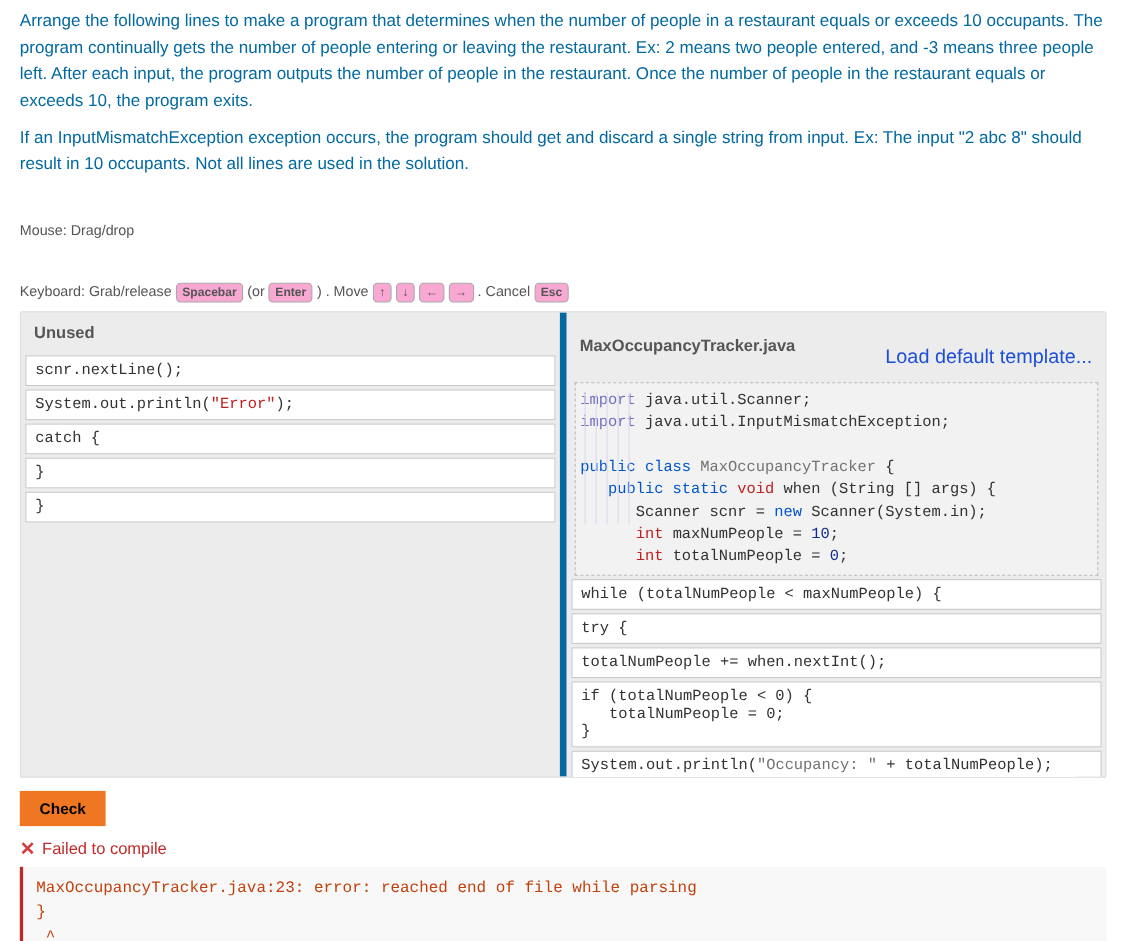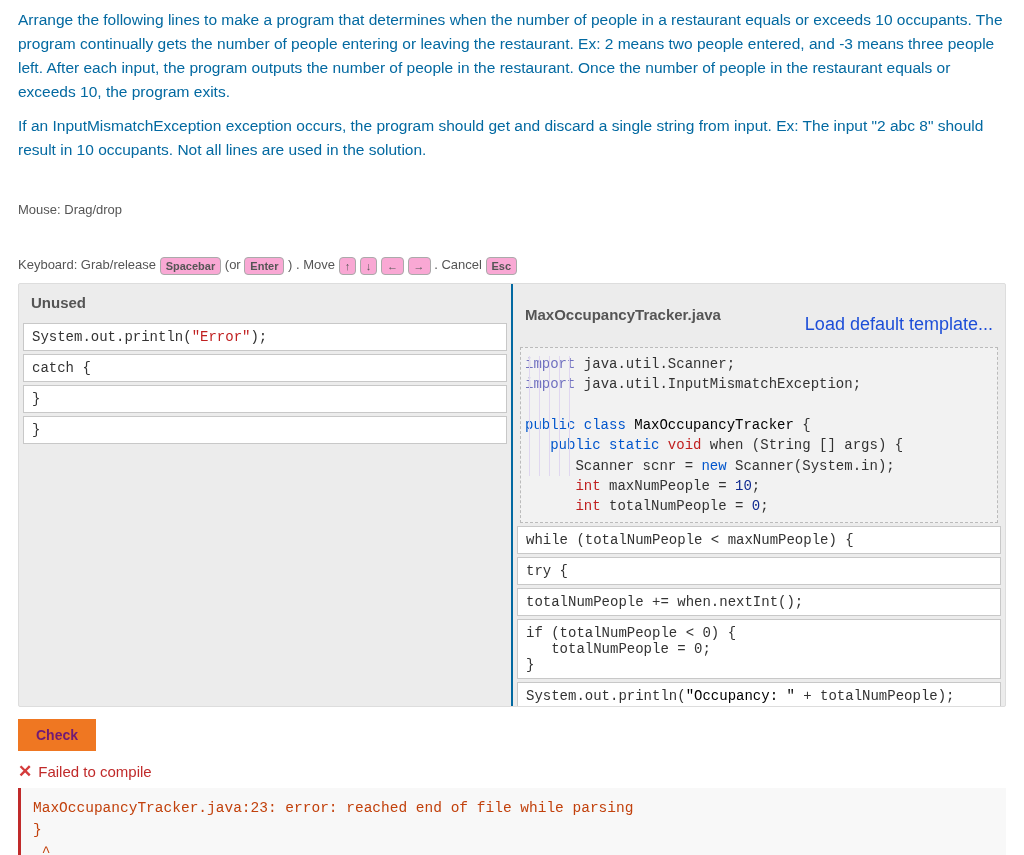--- a/index.html
+++ b/index.html
@@ -33,21 +33,21 @@
     .work-area {
       display: flex;
       gap: 0;
       background: #ececec;
       border: 1px solid #ddd;
       border-radius: 2px;
       height: 424px;
       overflow: hidden;
     }
     .col { flex: 1; display: flex; flex-direction: column; }
-    .col.left { border-right: 2px solid #0369a1; }
+    .col.left { border-right: 6px solid #0369a1; }
     .col-header {
       display: flex;
       justify-content: space-between;
       align-items: center;
       padding: 10px 12px 10px 12px;
       font-weight: bold;
       font-size: 15px;
       color: #555;
     }
     .col-header .link {
@@ -80,26 +80,26 @@
       padding: 6px 8px 6px 4px;
       font-family: "Courier New", monospace;
       font-size: 14px;
       line-height: 1.45;
       white-space: pre;
       margin: 0 3px 3px 3px;
     }
     .kw-import { color: #7070c0; }
     .kw-blue { color: #0055cc; }
     .kw-red { color: #c02020; }
-    .kw-teal { color: #000000; }
+    .kw-teal { color: #737373; }
     .kw-str { color: #c02020; }
     .kw-num { color: #102a90; }
     .check-btn {
       background: #ef7722;
-      color: #701a75;
+      color: #000000;
       border: none;
       padding: 8px 18px;
       font-size: 14px;
       font-weight: bold;
       margin-top: 12px;
       cursor: pointer;
     }
     .result-line {
       margin-top: 10px;
       color: #c02a2a;
@@ -151,20 +151,21 @@
     <span class="key">→</span>
     <span>. Cancel</span>
     <span class="key">Esc</span>
   </span>
 </div>
 
 <div class="work-area">
   <div class="col left">
     <div class="col-header">Unused</div>
     <div class="col-body">
+      <div class="code-line-item">scnr.nextLine();</div>
       <div class="code-line-item">System.out.println(<span class="kw-str">"Error"</span>);</div>
       <div class="code-line-item">catch {</div>
       <div class="code-line-item">}</div>
       <div class="code-line-item">}</div>
     </div>
   </div>
 
   <div class="col right">
     <div class="col-header">
       <span>MaxOccupancyTracker.java</span>

